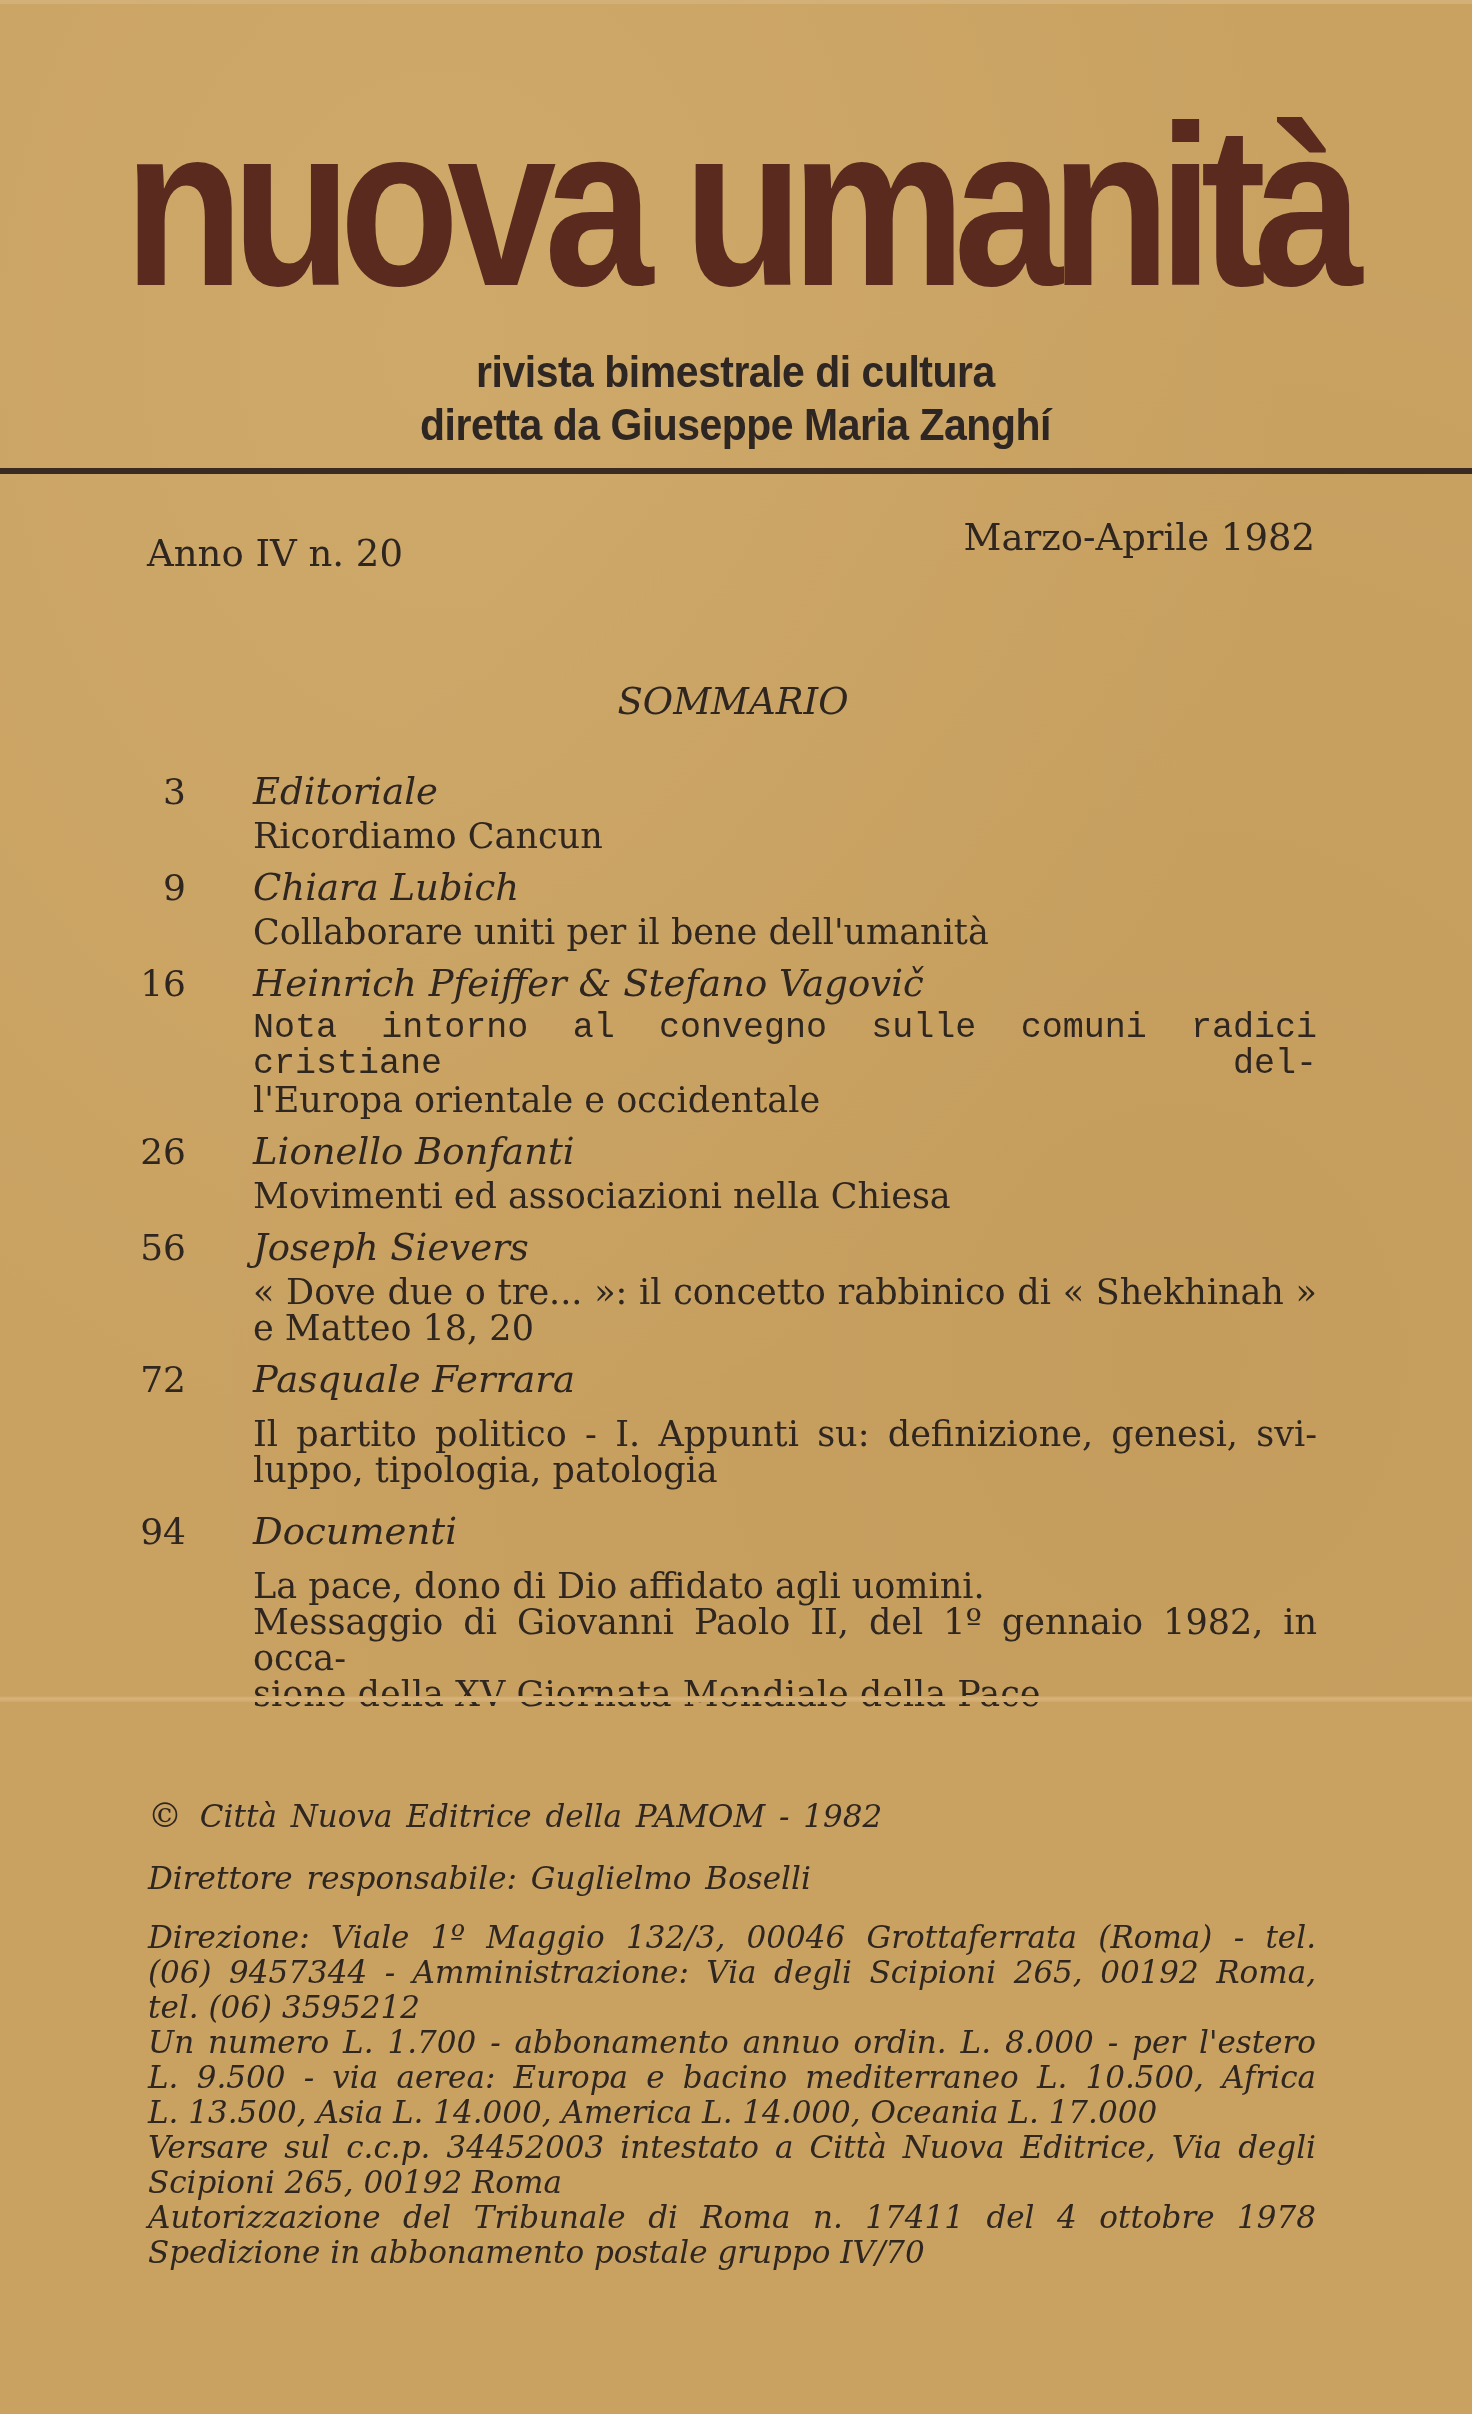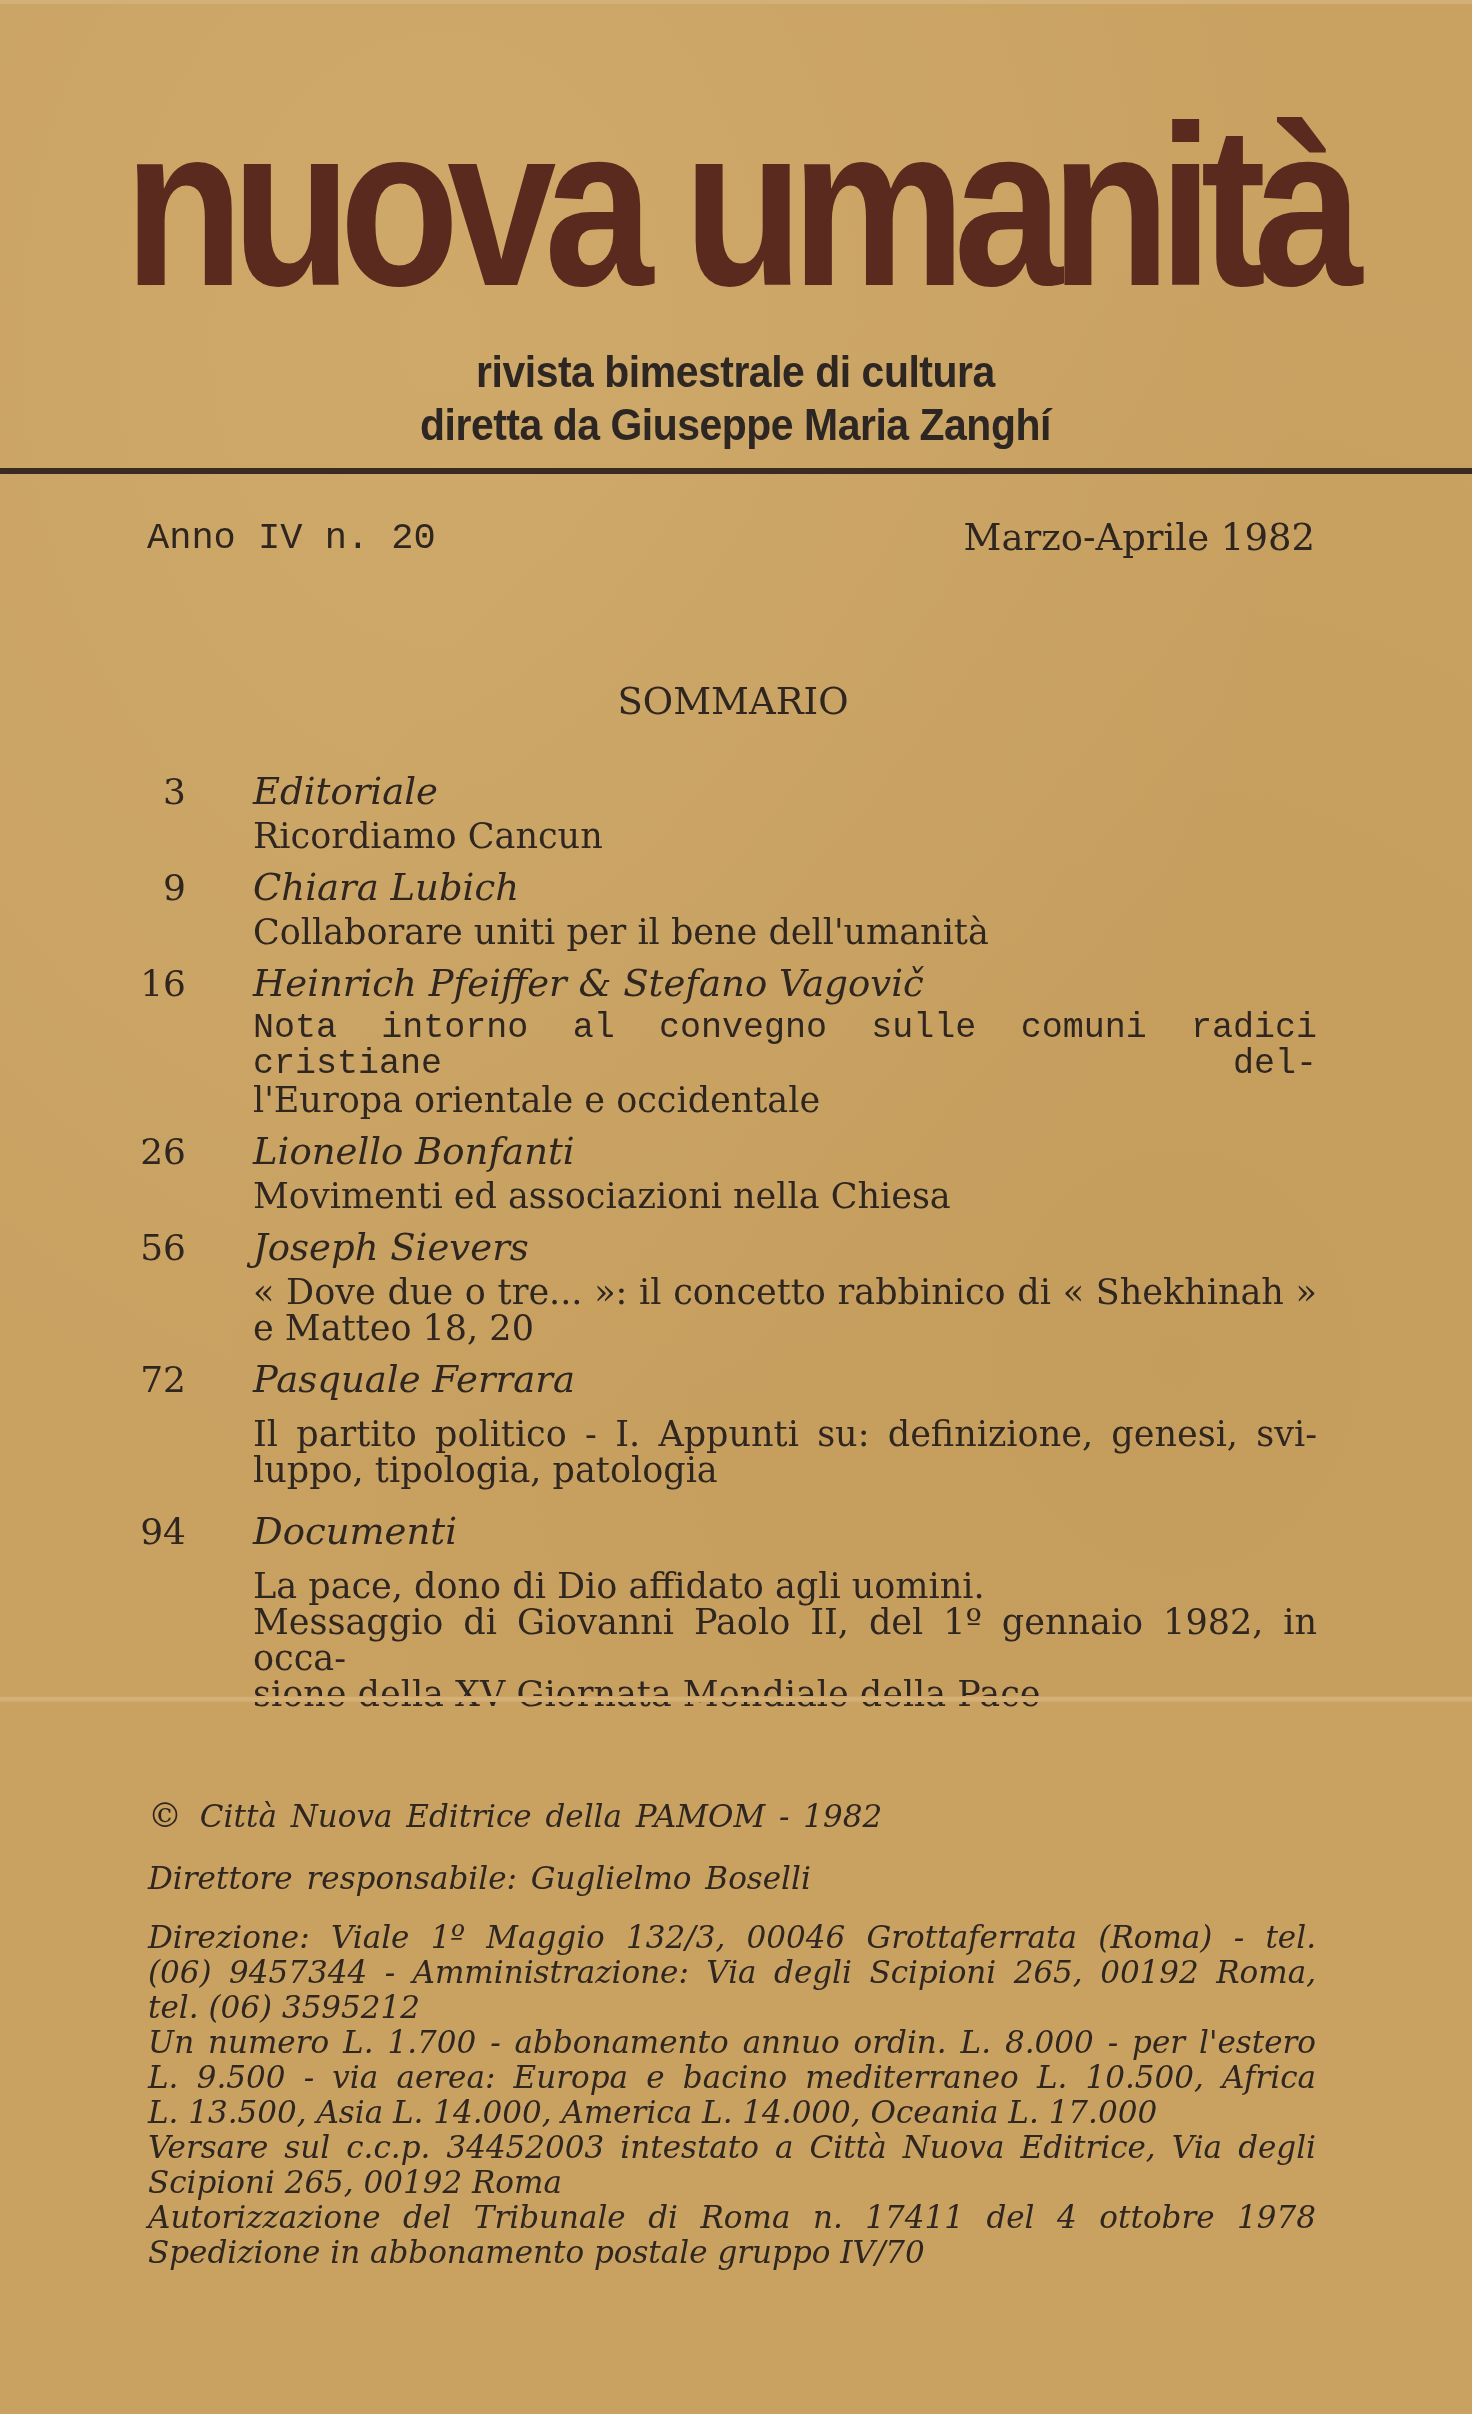--- a/index.html
+++ b/index.html
@@ -75,31 +75,32 @@
 
     
     .issue-row {
       position: absolute;
       top: 516px;
       left: 147px; width: 1168px;
       font-size: 37px;
       line-height: 44px;
       color: #2f2620;
     }
-    .issue-left { position: absolute; left: 0; top: 0; white-space: pre; font-family: Liberation Mono, monospace; }
+    .issue-left { position: absolute; left: 0; top: 16px; white-space: pre; }
     .issue-right { position: absolute; right: 0; top: 0; white-space: pre; }
 
     .sommario {
       position: absolute;
       top: 680px;
       left: 0; width: 1466px;
       text-align: center;
       font-size: 37px;
       line-height: 44px;
       color: #2f2620;
+      font-style: italic;
     }
 
     
     .toc {
       position: absolute;
       top: 770px;
       left: 0; width: 1472px;
     }
     .toc-entry {
       position: relative;

